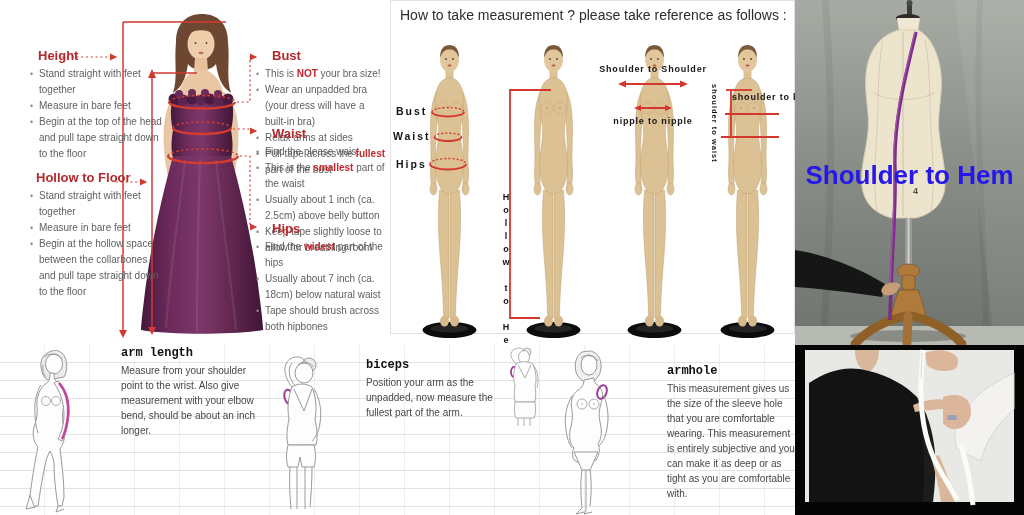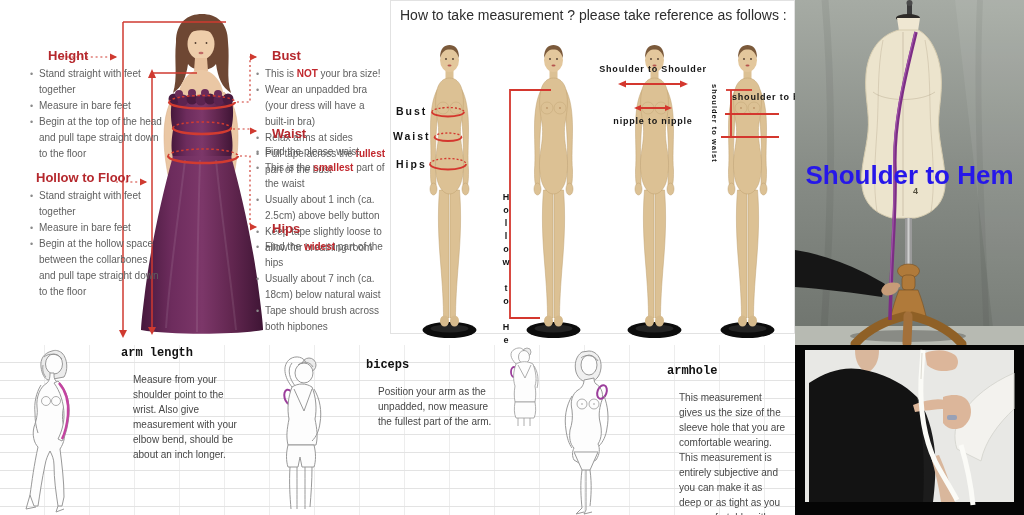--- a/index.html
+++ b/index.html
@@ -33,21 +33,21 @@
   .photo-caption{left:797px;top:160px;width:225px;text-align:center;font-weight:bold;
                  font-size:26px;color:#2617ea;letter-spacing:0px;}
   .size-label{font-size:9px;color:#55503f;font-weight:bold;}
 
   
   .bottom-row{left:0;top:345px;width:795px;height:170px;background-color:#fff;
     background-image:
       repeating-linear-gradient(to bottom, rgba(0,0,0,0) 0 17px, #e3e3e3 17px 18px),
       repeating-linear-gradient(to right, rgba(0,0,0,0) 0 44px, #ededed 44px 45px);}
   .b-title{font-weight:bold;font-size:12px;color:#111;margin:0 0 3px 0;font-family:Liberation Mono, monospace;}
-  .b-text{font-size:10px;color:#474747;line-height:15px;margin:12px;}
+  .b-text{font-size:10px;color:#474747;line-height:15px;margin:0;}
   .bottom-photo{left:795px;top:345px;width:229px;height:170px;background:#050505;}
 </style>
 </head>
 <body>
 
 <div class="stage">
 
   <div class="abs left-panel">
 
     <svg class="abs" style="left:0;top:0" width="390" height="345" viewBox="0 0 390 345">
@@ -123,21 +123,21 @@
       <g stroke="#cf3a30" stroke-width="1.2" stroke-dasharray="2 2.8" fill="none">
         <path d="M62,57 L116,57" marker-end="url(#arrR)"></path>
         <path d="M116,182 L146,182" marker-end="url(#arrR)"></path>
         <path d="M237,102 L250,102 L250,57 L256,57" marker-end="url(#arrR)"></path>
         <path d="M233,129 L250,129 L250,131 L256,131" marker-end="url(#arrR)"></path>
         <path d="M240,156 L250,156 L250,227 L256,227" marker-end="url(#arrR)"></path>
       </g>
     </svg>
 
     <div class="sec" style="left:30px;top:48px;width:134px">
-      <div class="sec-title" style="margin-left:18px">Height</div>
+      <div class="sec-title" style="margin-left:8px">Height</div>
       <ul class="bullets">
         <li><span>Stand straight with feet together</span><span class="em"></span><span></span></li>
         <li><span>Measure in bare feet</span><span class="em"></span><span></span></li>
         <li><span>Begin at the top of the head and pull tape straight down to the floor</span><span class="em"></span><span></span></li>
       </ul>
     </div>
 
     <div class="sec" style="left:30px;top:170px;width:134px">
       <div class="sec-title" style="margin-left:6px">Hollow to Floor</div>
       <ul class="bullets">

